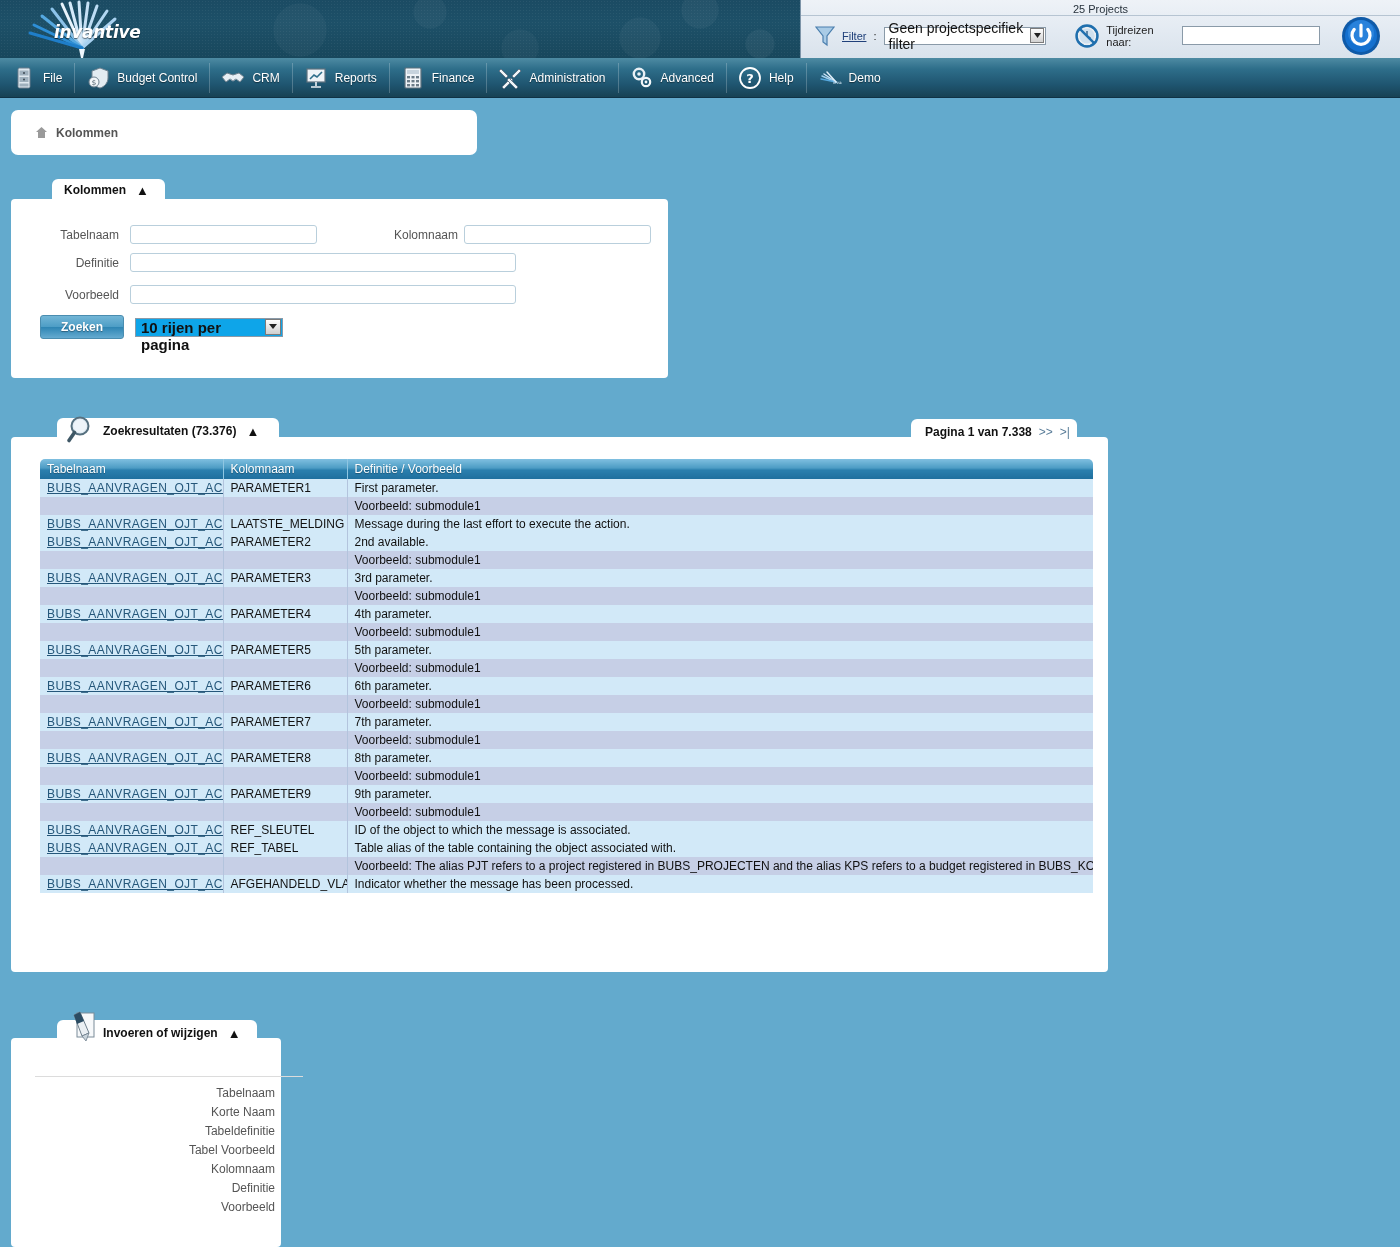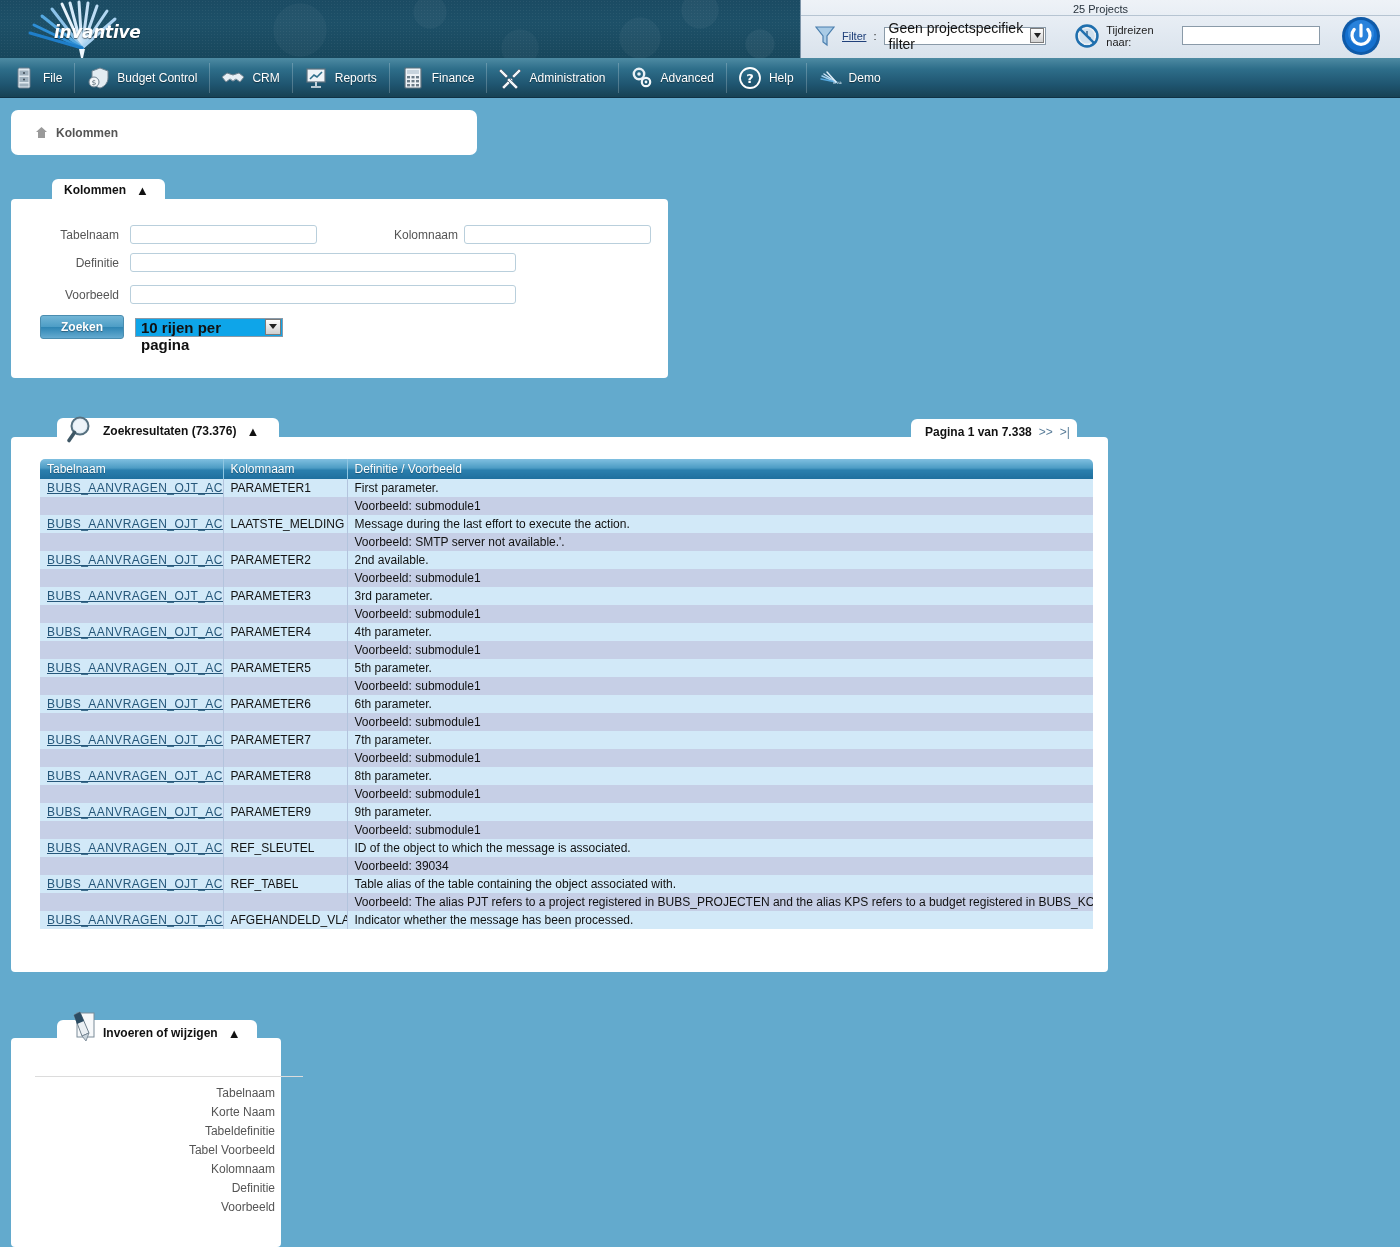--- a/index.html
+++ b/index.html
@@ -448,25 +448,20 @@
         <tr class="r-alt">
           <td></td>
           <td></td>
           <td>Voorbeeld: submodule1</td>
         </tr>
         <tr class="r-main">
           <td><span class="tbl-link">BUBS_AANVRAGEN_OJT_ACTIE</span></td>
           <td>LAATSTE_MELDING</td>
           <td>Message during the last effort to execute the action.</td>
         </tr>
-        <tr class="r-alt">
-          <td></td>
-          <td></td>
-          <td>Voorbeeld: SMTP server not available.'.</td>
-        </tr>
         <tr class="r-main">
           <td><span class="tbl-link">BUBS_AANVRAGEN_OJT_ACTIE</span></td>
           <td>PARAMETER2</td>
           <td>2nd available.</td>
         </tr>
         <tr class="r-alt">
           <td></td>
           <td></td>
           <td>Voorbeeld: submodule1</td>
         </tr>
@@ -537,25 +532,20 @@
         </tr>
         <tr class="r-alt">
           <td></td>
           <td></td>
           <td>Voorbeeld: submodule1</td>
         </tr>
         <tr class="r-main">
           <td><span class="tbl-link">BUBS_AANVRAGEN_OJT_ACTIE</span></td>
           <td>REF_SLEUTEL</td>
           <td>ID of the object to which the message is associated.</td>
-        </tr>
-        <tr class="r-alt">
-          <td></td>
-          <td></td>
-          <td>Voorbeeld: 39034</td>
         </tr>
         <tr class="r-main">
           <td><span class="tbl-link">BUBS_AANVRAGEN_OJT_ACTIE</span></td>
           <td>REF_TABEL</td>
           <td>Table alias of the table containing the object associated with.</td>
         </tr>
         <tr class="r-alt">
           <td></td>
           <td></td>
           <td>Voorbeeld: The alias PJT refers to a project registered in BUBS_PROJECTEN and the alias KPS refers to a budget registered in BUBS_KOSTENPLAATSEN.</td>

